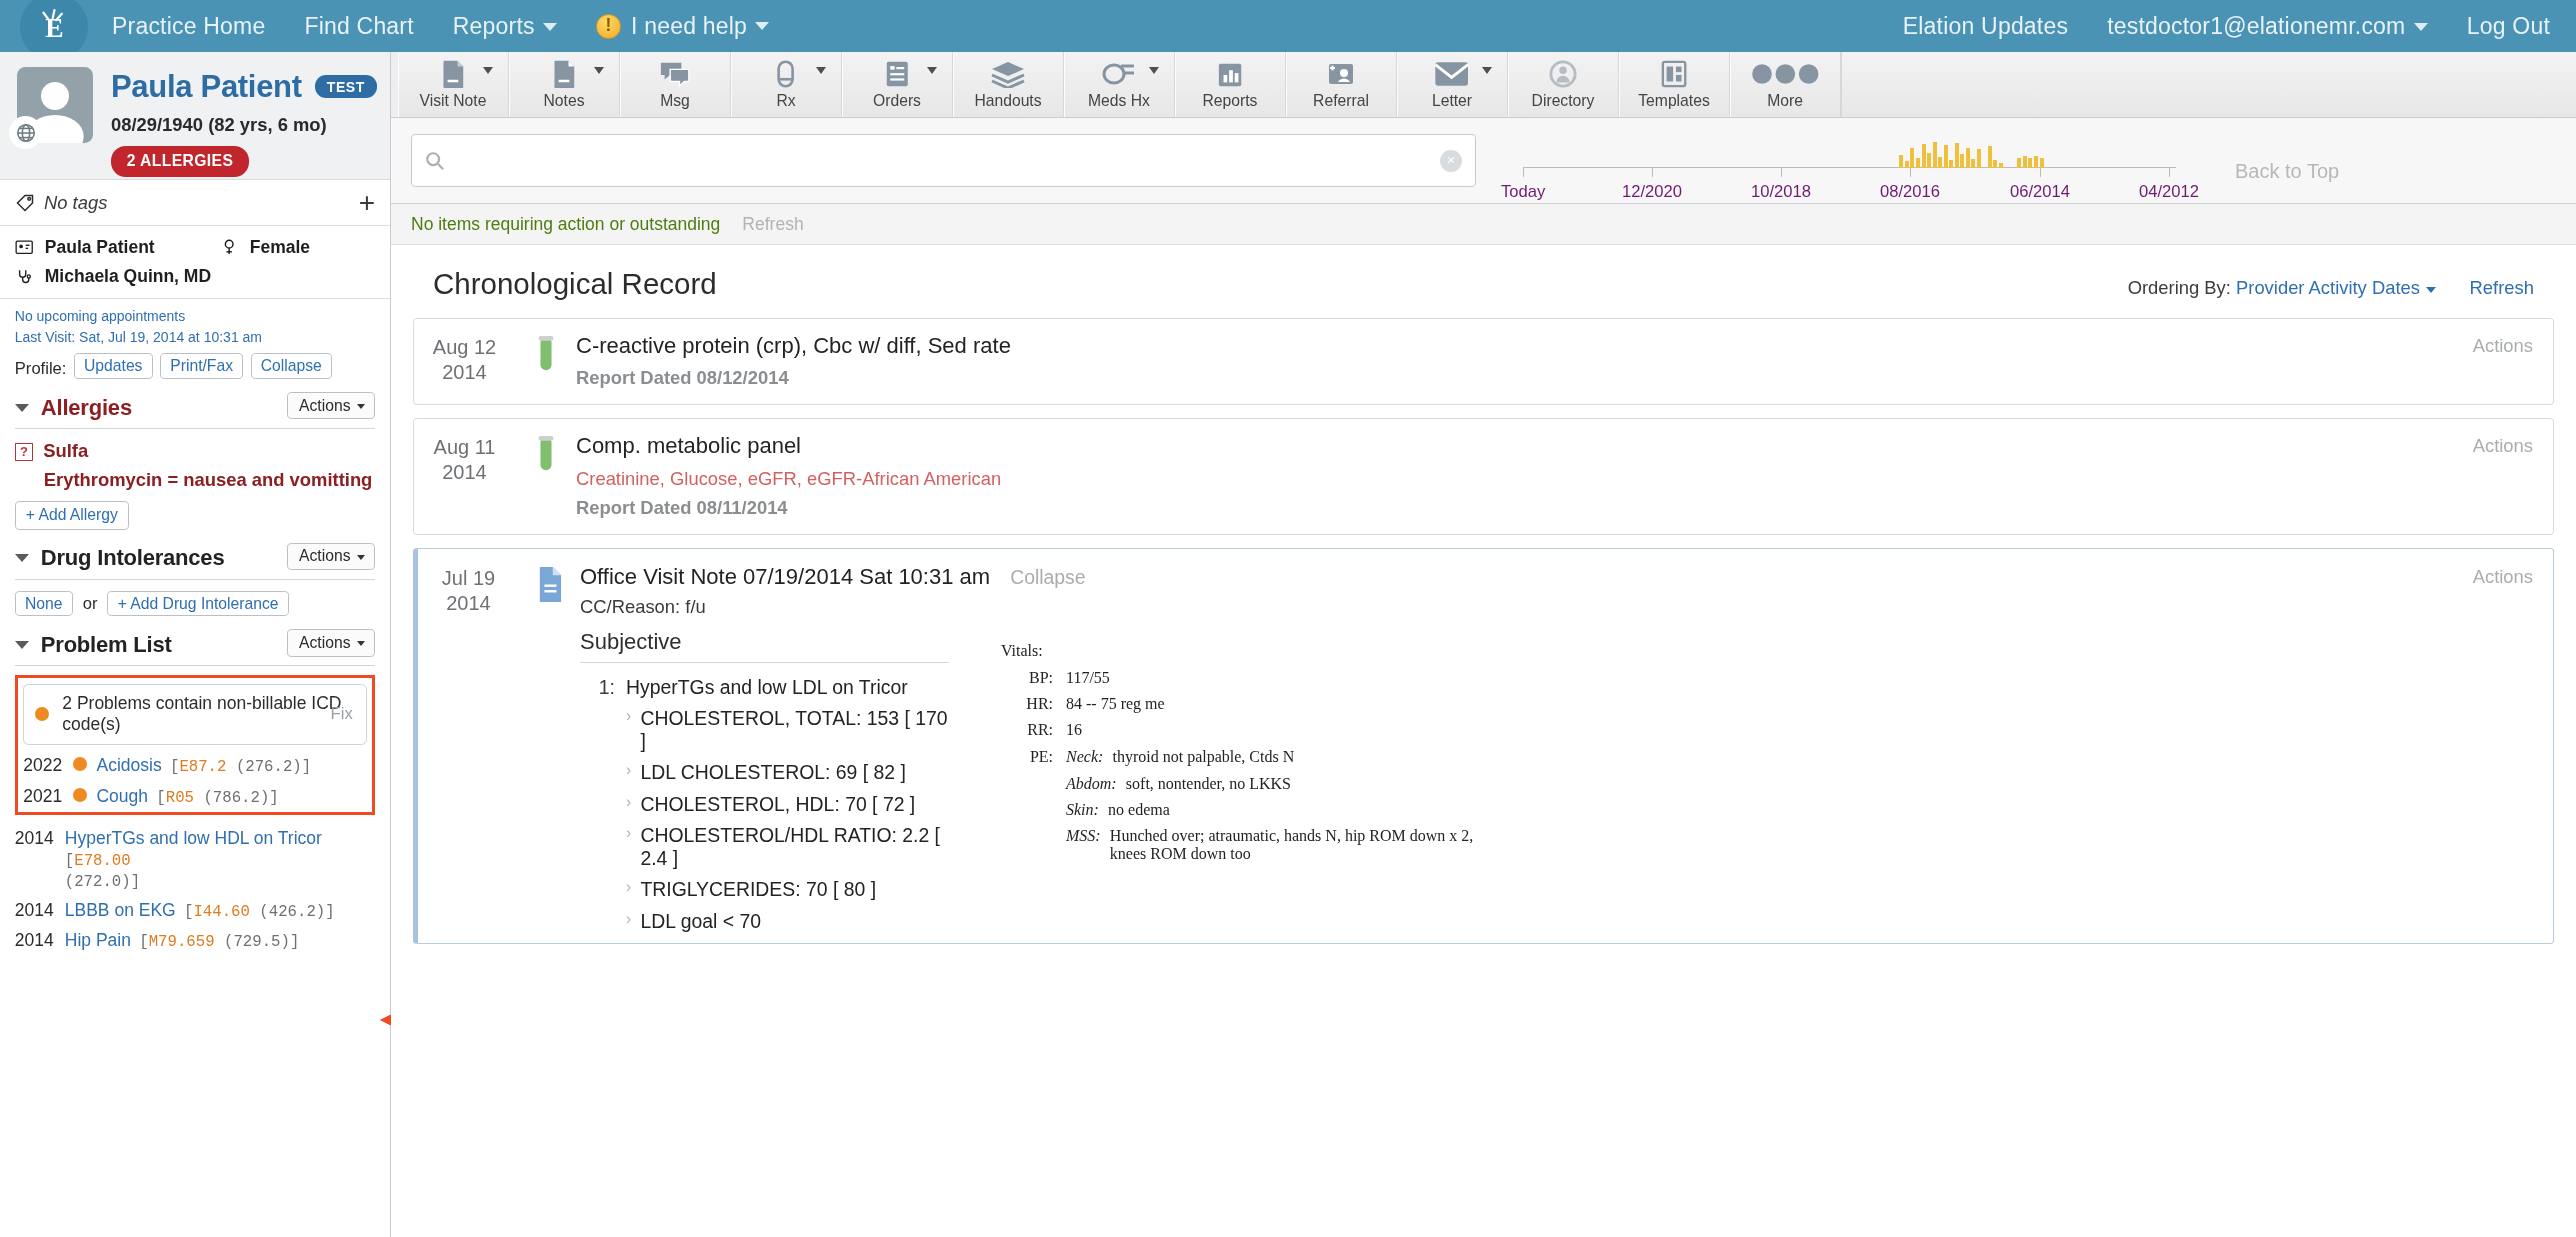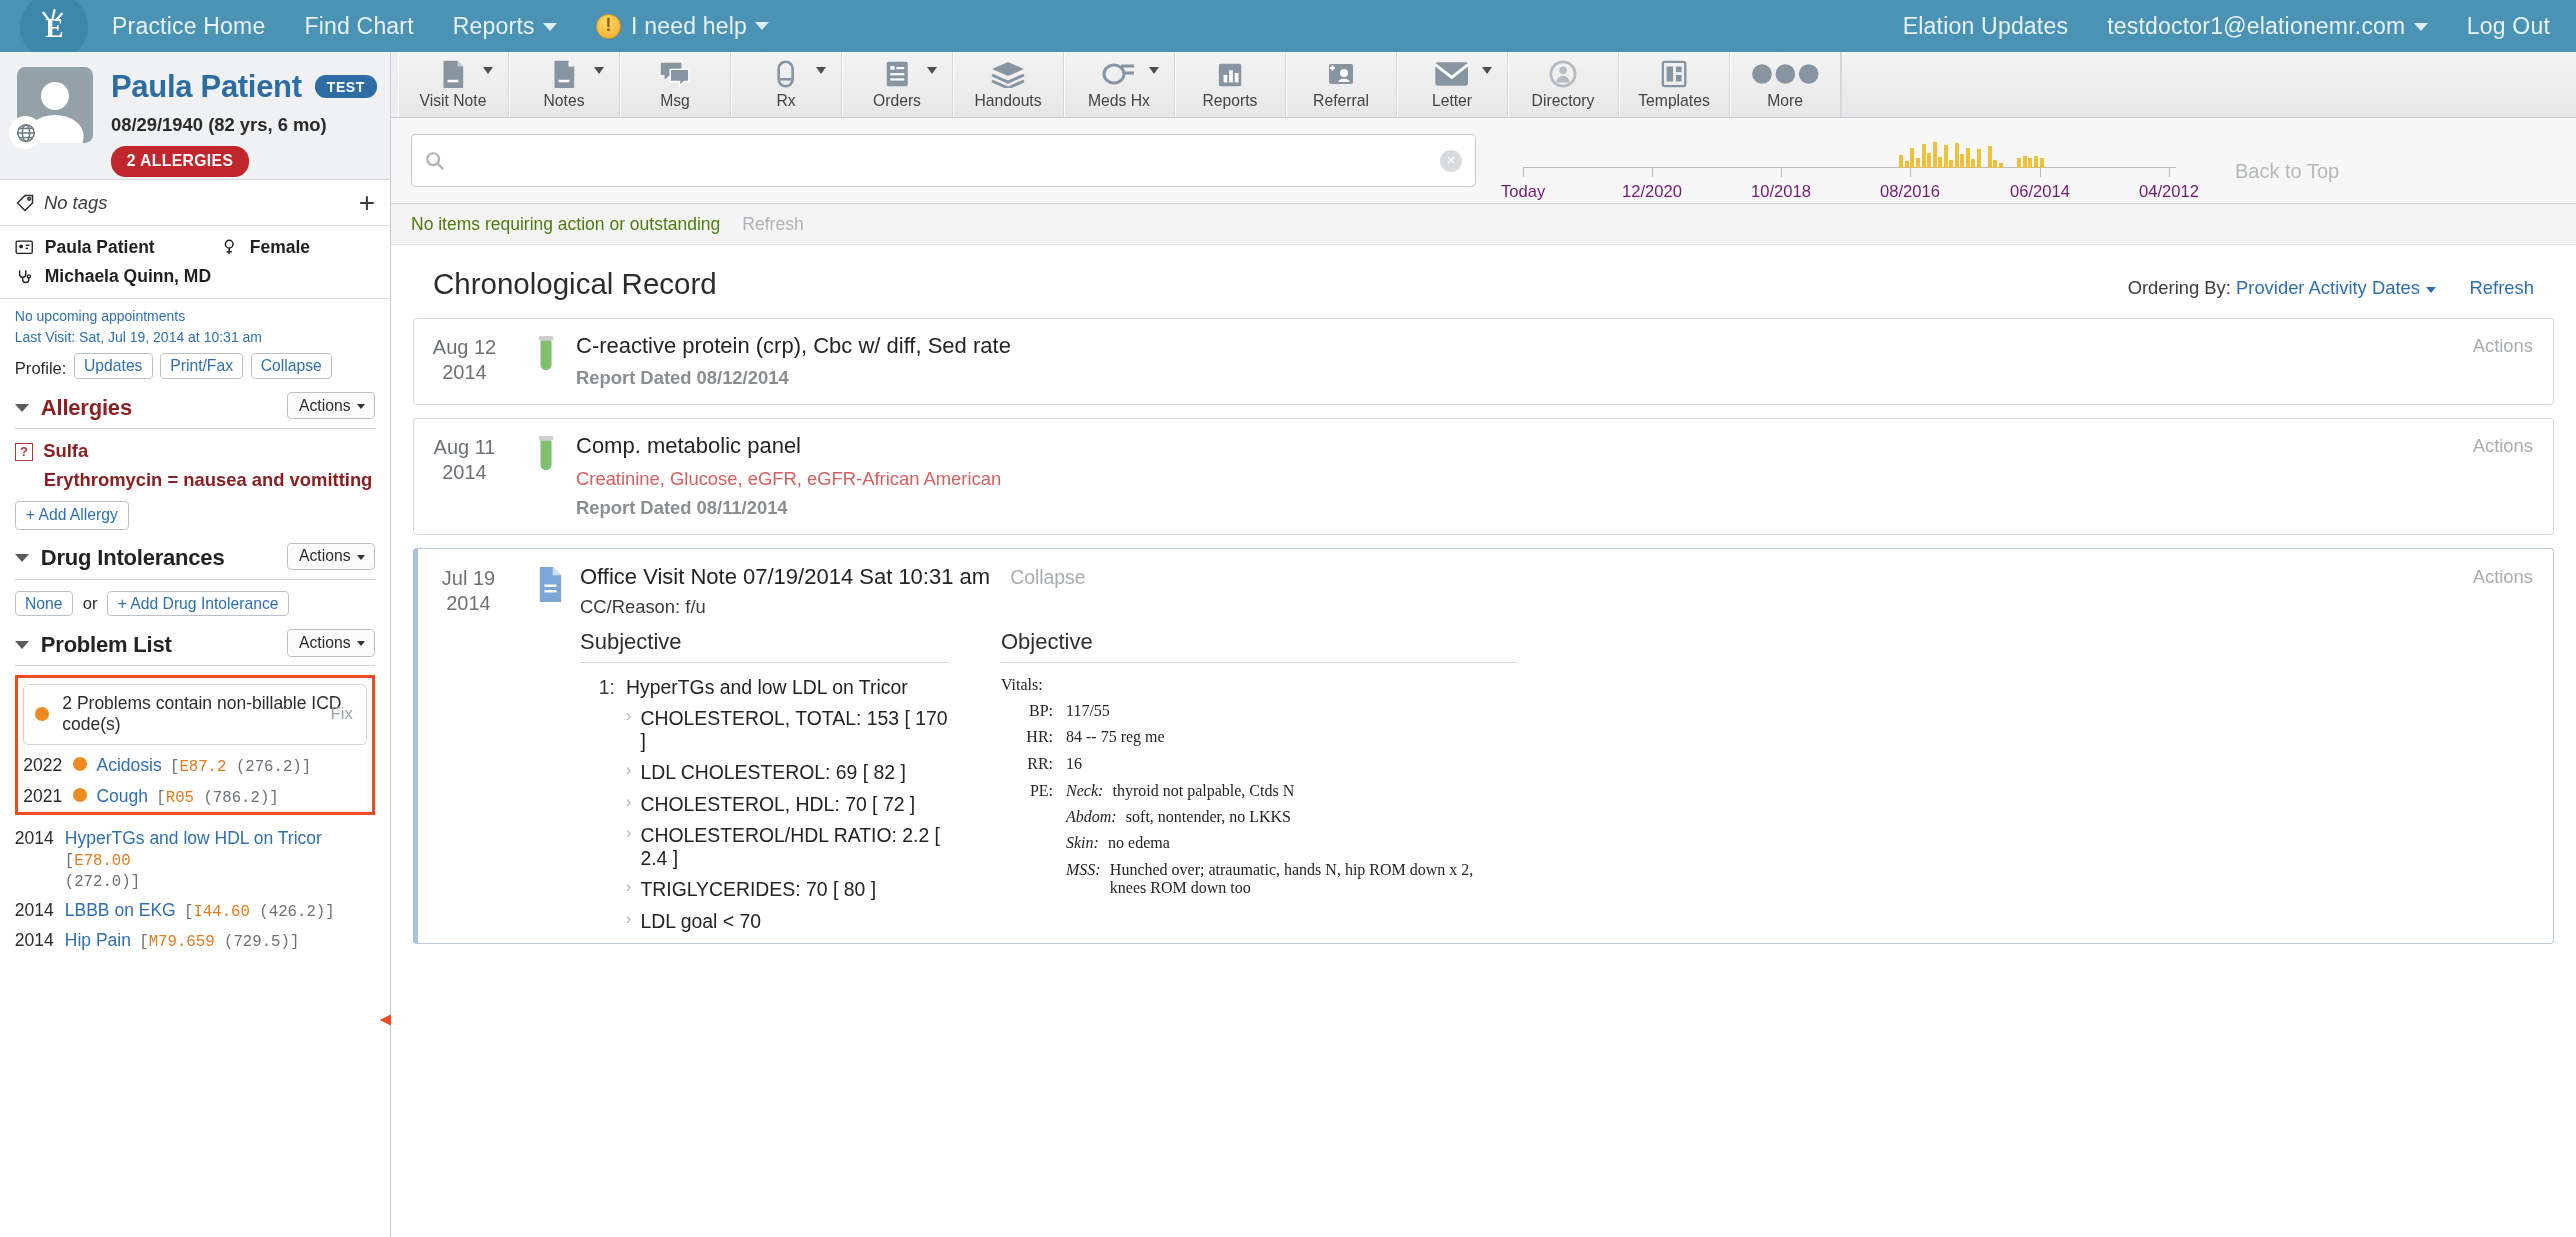--- a/index.html
+++ b/index.html
@@ -814,21 +814,20 @@
                   <span>LDL goal &lt; 70</span>
                 </div>
               <div class="soap-item" style="margin-top:15.7px">
                 <span class="soap-num">2:</span>
                 <span style="max-width:304px">CHF w Cardiomyopathy EF (20% '99, 56% '10)</span>
               </div>
             </div>
           </div>
 
           <div class="soap-col right">
-            <div class="soap-h">Objective</div>
             <div class="soap-list">
               <div class="vit-row">
                   <span>Vitals:</span>
                 </div>
               <div class="vit-row">
                   <span class="vit-k">BP:</span>
                   <span>117/55</span>
                 </div>
               <div class="vit-row">
                   <span class="vit-k">HR:</span>

